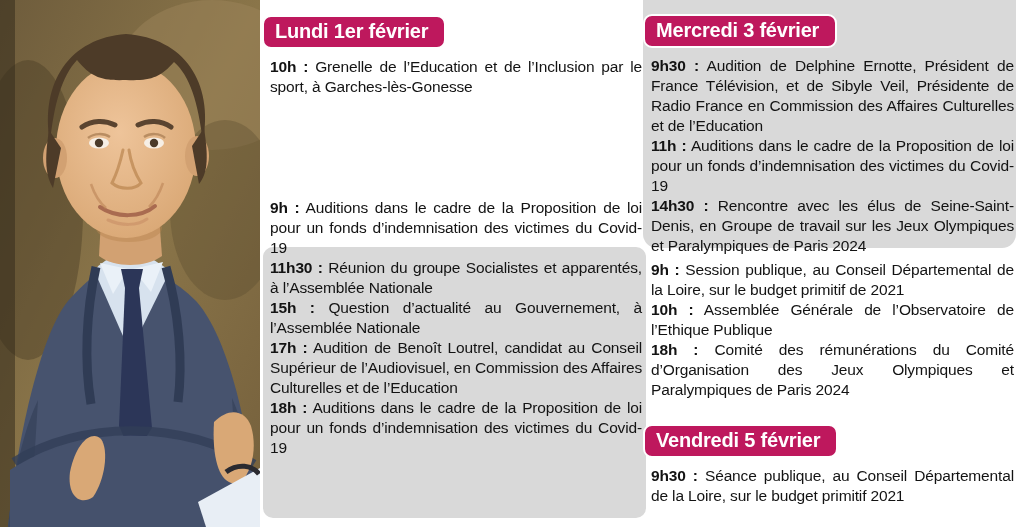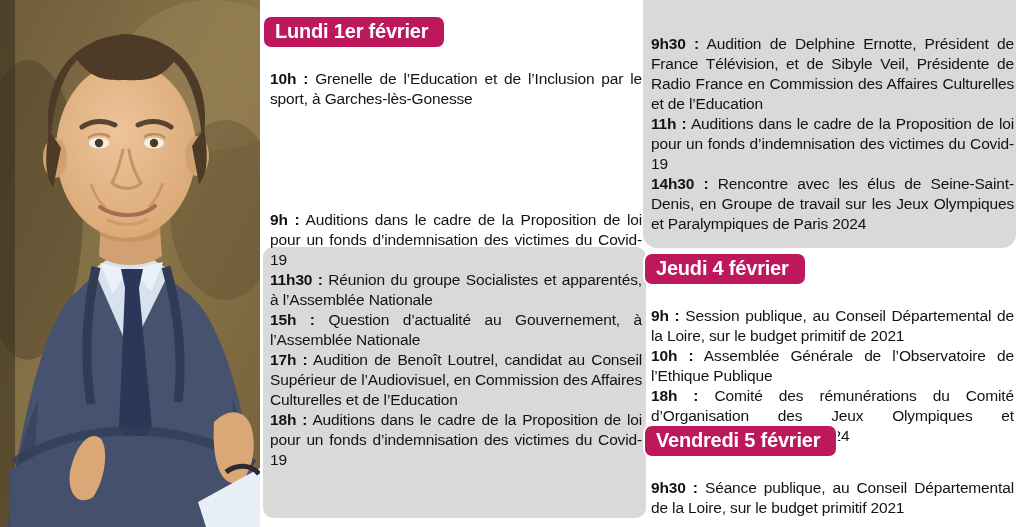--- a/index.html
+++ b/index.html
@@ -28,21 +28,21 @@
     background:#be185d;color:#ffffff;
     font-weight:700;font-size:20px;line-height:1;
     padding:4px 16px 6px 11px;
     border-radius:9px;
     border:2px solid #ffffff;
     box-sizing:border-box;
     letter-spacing:-0.2px;
     white-space:nowrap;
   }
   .body{
-    margin-top:20px;padding-left:8px;
+    margin-top:8px;padding-left:8px;
     text-align:justify;
     font-size:15.5px;line-height:20px;
     letter-spacing:-0.15px;
     color:#131313;
   }
   .body p{margin:0;}
   .time{font-weight:700;}
 </style>
 </head>
 <body>
@@ -131,29 +131,29 @@
   <div class="body">
     <p><b class="time">9h :</b> <span>Auditions dans le cadre de la Proposition de loi pour un fonds d’indemnisation des victimes du Covid-19</span></p>
     <p><b class="time">11h30 :</b> <span>Réunion du groupe Socialistes et apparentés, à l’Assemblée Nationale</span></p>
     <p><b class="time">15h :</b> <span>Question d’actualité au Gouvernement, à l’Assemblée Nationale</span></p>
     <p><b class="time">17h :</b> <span>Audition de Benoît Loutrel, candidat au Conseil Supérieur de l’Audiovisuel, en Commission des Affaires Culturelles et de l’Education</span></p>
     <p><b class="time">18h :</b> <span>Auditions dans le cadre de la Proposition de loi pour un fonds d’indemnisation des victimes du Covid-19</span></p>
   </div>
 </section>
 
 <section class="day" id="day-mercredi">
+  <div class="banner">Mercredi 3 février</div>
   <div class="body">
     <p><b class="time">9h30 :</b> <span>Audition de Delphine Ernotte, Président de France Télévision, et de Sibyle Veil, Présidente de Radio France en Commission des Affaires Culturelles et de l’Education</span></p>
     <p><b class="time">11h :</b> <span>Auditions dans le cadre de la Proposition de loi pour un fonds d’indemnisation des victimes du Covid-19</span></p>
     <p><b class="time">14h30 :</b> <span>Rencontre avec les élus de Seine-Saint-Denis, en Groupe de travail sur les Jeux Olympiques et Paralympiques de Paris 2024</span></p>
   </div>
 </section>
 
 <section class="day" id="day-jeudi">
-  <div class="banner">Jeudi 4 février</div>
   <div class="body">
     <p><b class="time">9h :</b> <span>Session publique, au Conseil Départemental de la Loire, sur le budget primitif de 2021</span></p>
     <p><b class="time">10h :</b> <span>Assemblée Générale de l’Observatoire de l’Ethique Publique</span></p>
     <p><b class="time">18h :</b> <span>Comité des rémunérations du Comité d’Organisation des Jeux Olympiques et Paralympiques de Paris 2024</span></p>
   </div>
 </section>
 
 <section class="day" id="day-vendredi">
   <div class="banner">Vendredi 5 février</div>
   <div class="body">

